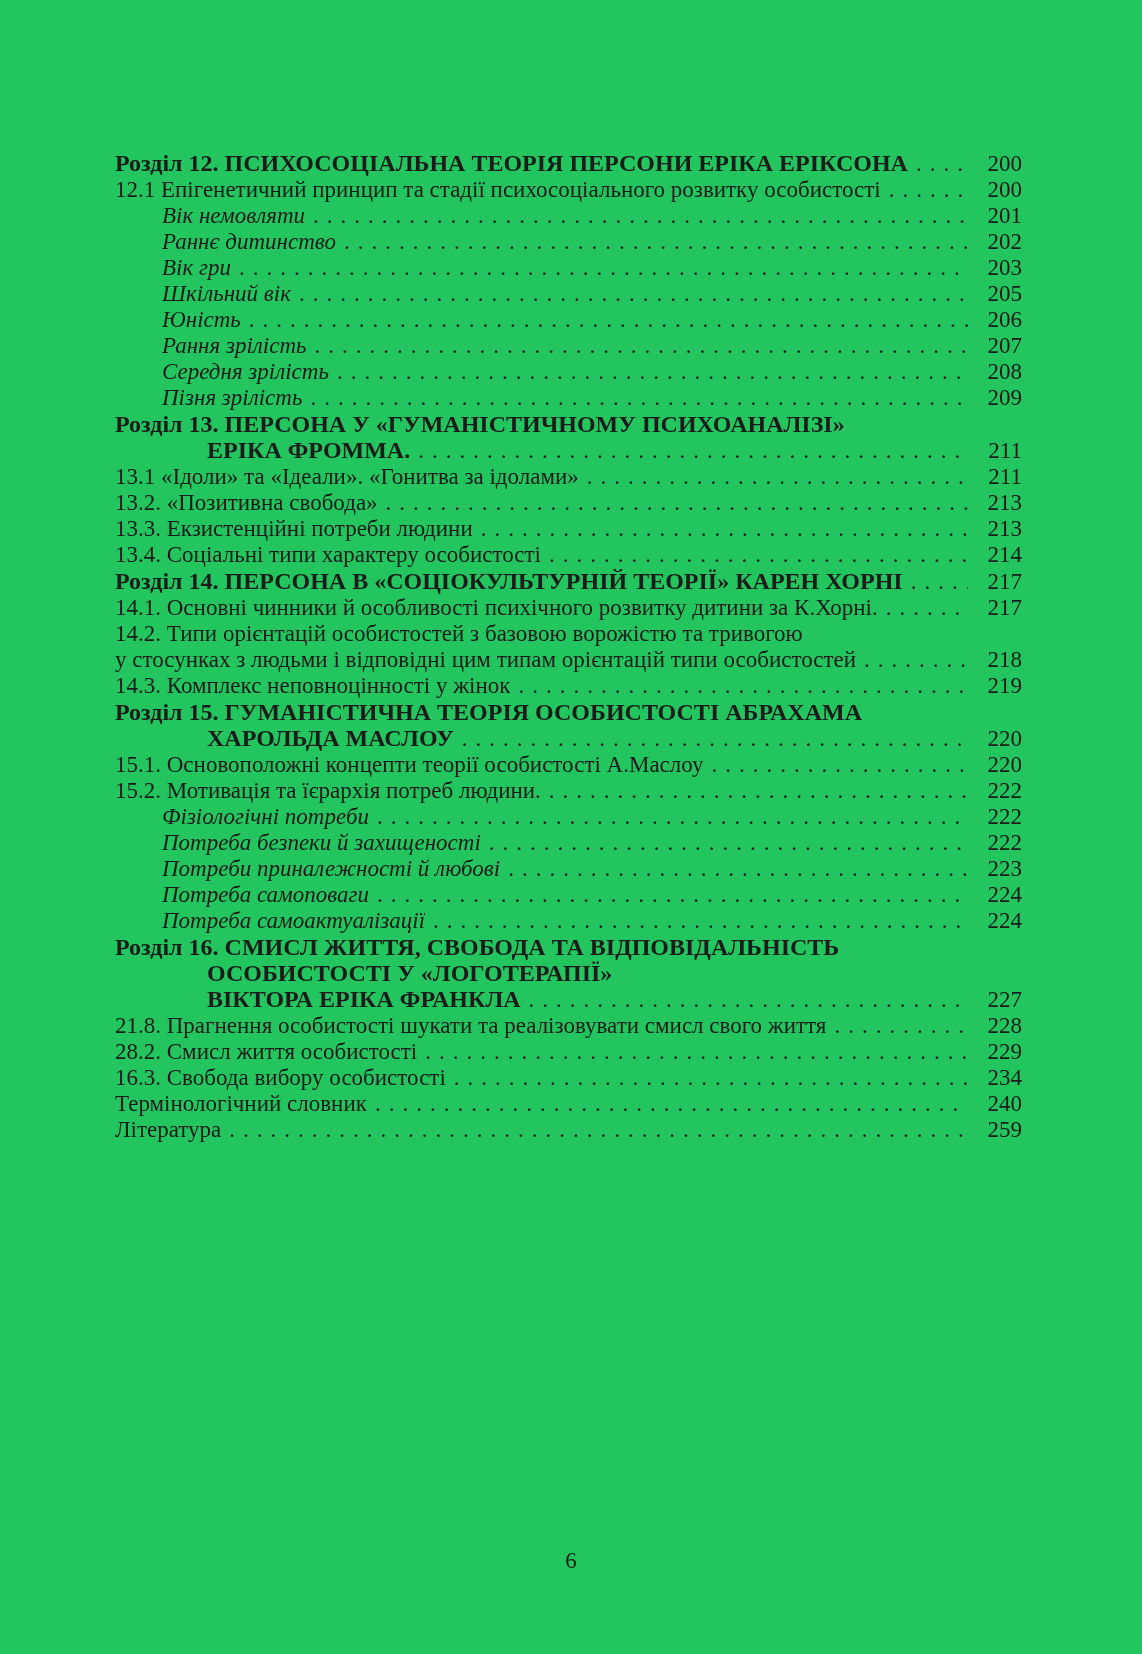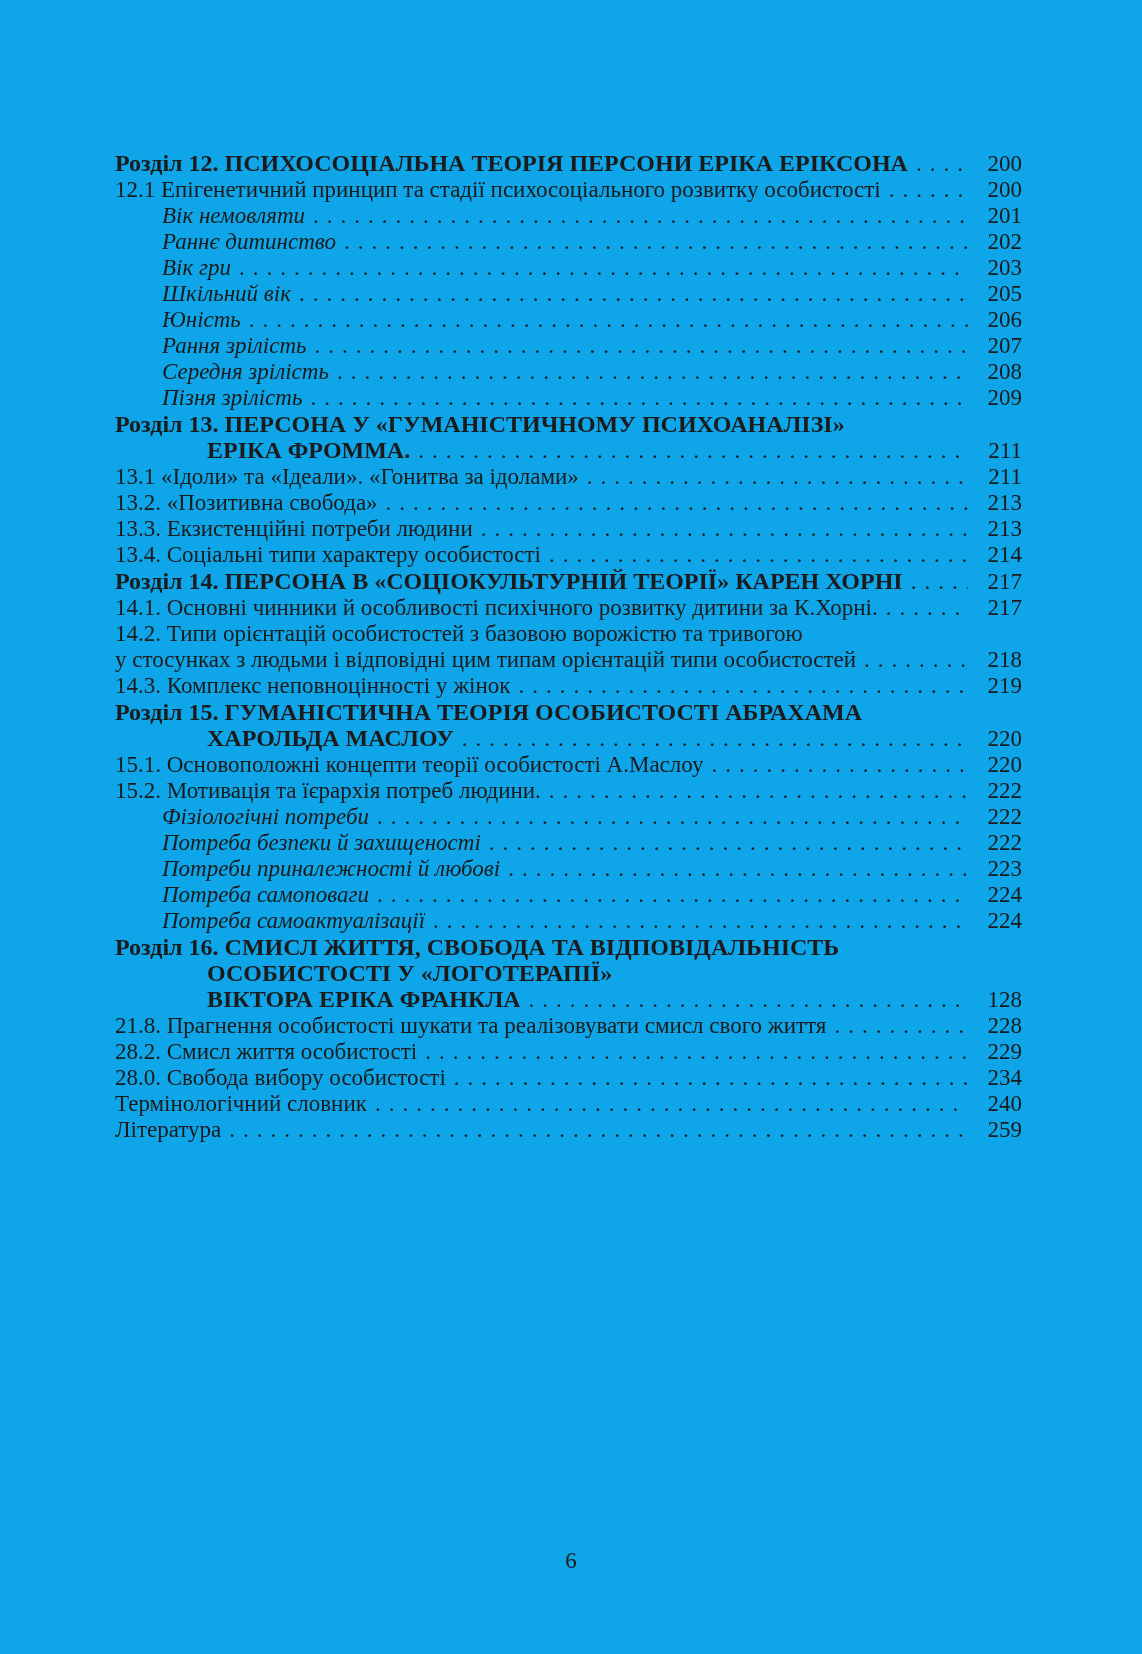--- a/index.html
+++ b/index.html
@@ -10,21 +10,21 @@
   body {
     width: 1142px;
     height: 1654px;
     position: relative;
     font-family: "Liberation Serif", "DejaVu Serif", serif;
     color: #1b1b1b;
   }
   .sheet {
     position: absolute;
     inset: 0;
-    background: #0ea5e9;
+    background: #22c55e;
     overflow: hidden;
   }
   .toc {
     position: absolute;
     left: 115px;
     top: 150px;
     width: 907px;
   }
   .section + .section {
   }
@@ -240,34 +240,34 @@
       <div class="section">
         <div class="row bold">
           <span class="title">Розділ 16. СМИСЛ ЖИТТЯ, СВОБОДА ТА ВІДПОВІДАЛЬНІСТЬ</span>
         </div>
         <div class="row bold indent-2">
           <span class="title">ОСОБИСТОСТІ У «ЛОГОТЕРАПІЇ»</span>
         </div>
         <div class="row bold indent-2">
           <span class="title">ВІКТОРА ЕРІКА ФРАНКЛА</span>
           <span class="leader"></span>
-          <span class="page-col">128</span>
+          <span class="page-col">227</span>
         </div>
         <div class="row">
           <span class="title">21.8. Прагнення особистості шукати та реалізовувати смисл свого життя</span>
           <span class="leader"></span>
           <span class="page-col">228</span>
         </div>
         <div class="row">
           <span class="title">28.2. Смисл життя особистості</span>
           <span class="leader"></span>
           <span class="page-col">229</span>
         </div>
         <div class="row">
-          <span class="title">28.0. Свобода вибору особистості</span>
+          <span class="title">16.3. Свобода вибору особистості</span>
           <span class="leader"></span>
           <span class="page-col">234</span>
         </div>
       </div>
       <div class="section">
         <div class="row">
           <span class="title">Термінологічний словник</span>
           <span class="leader"></span>
           <span class="page-col">240</span>
         </div>

